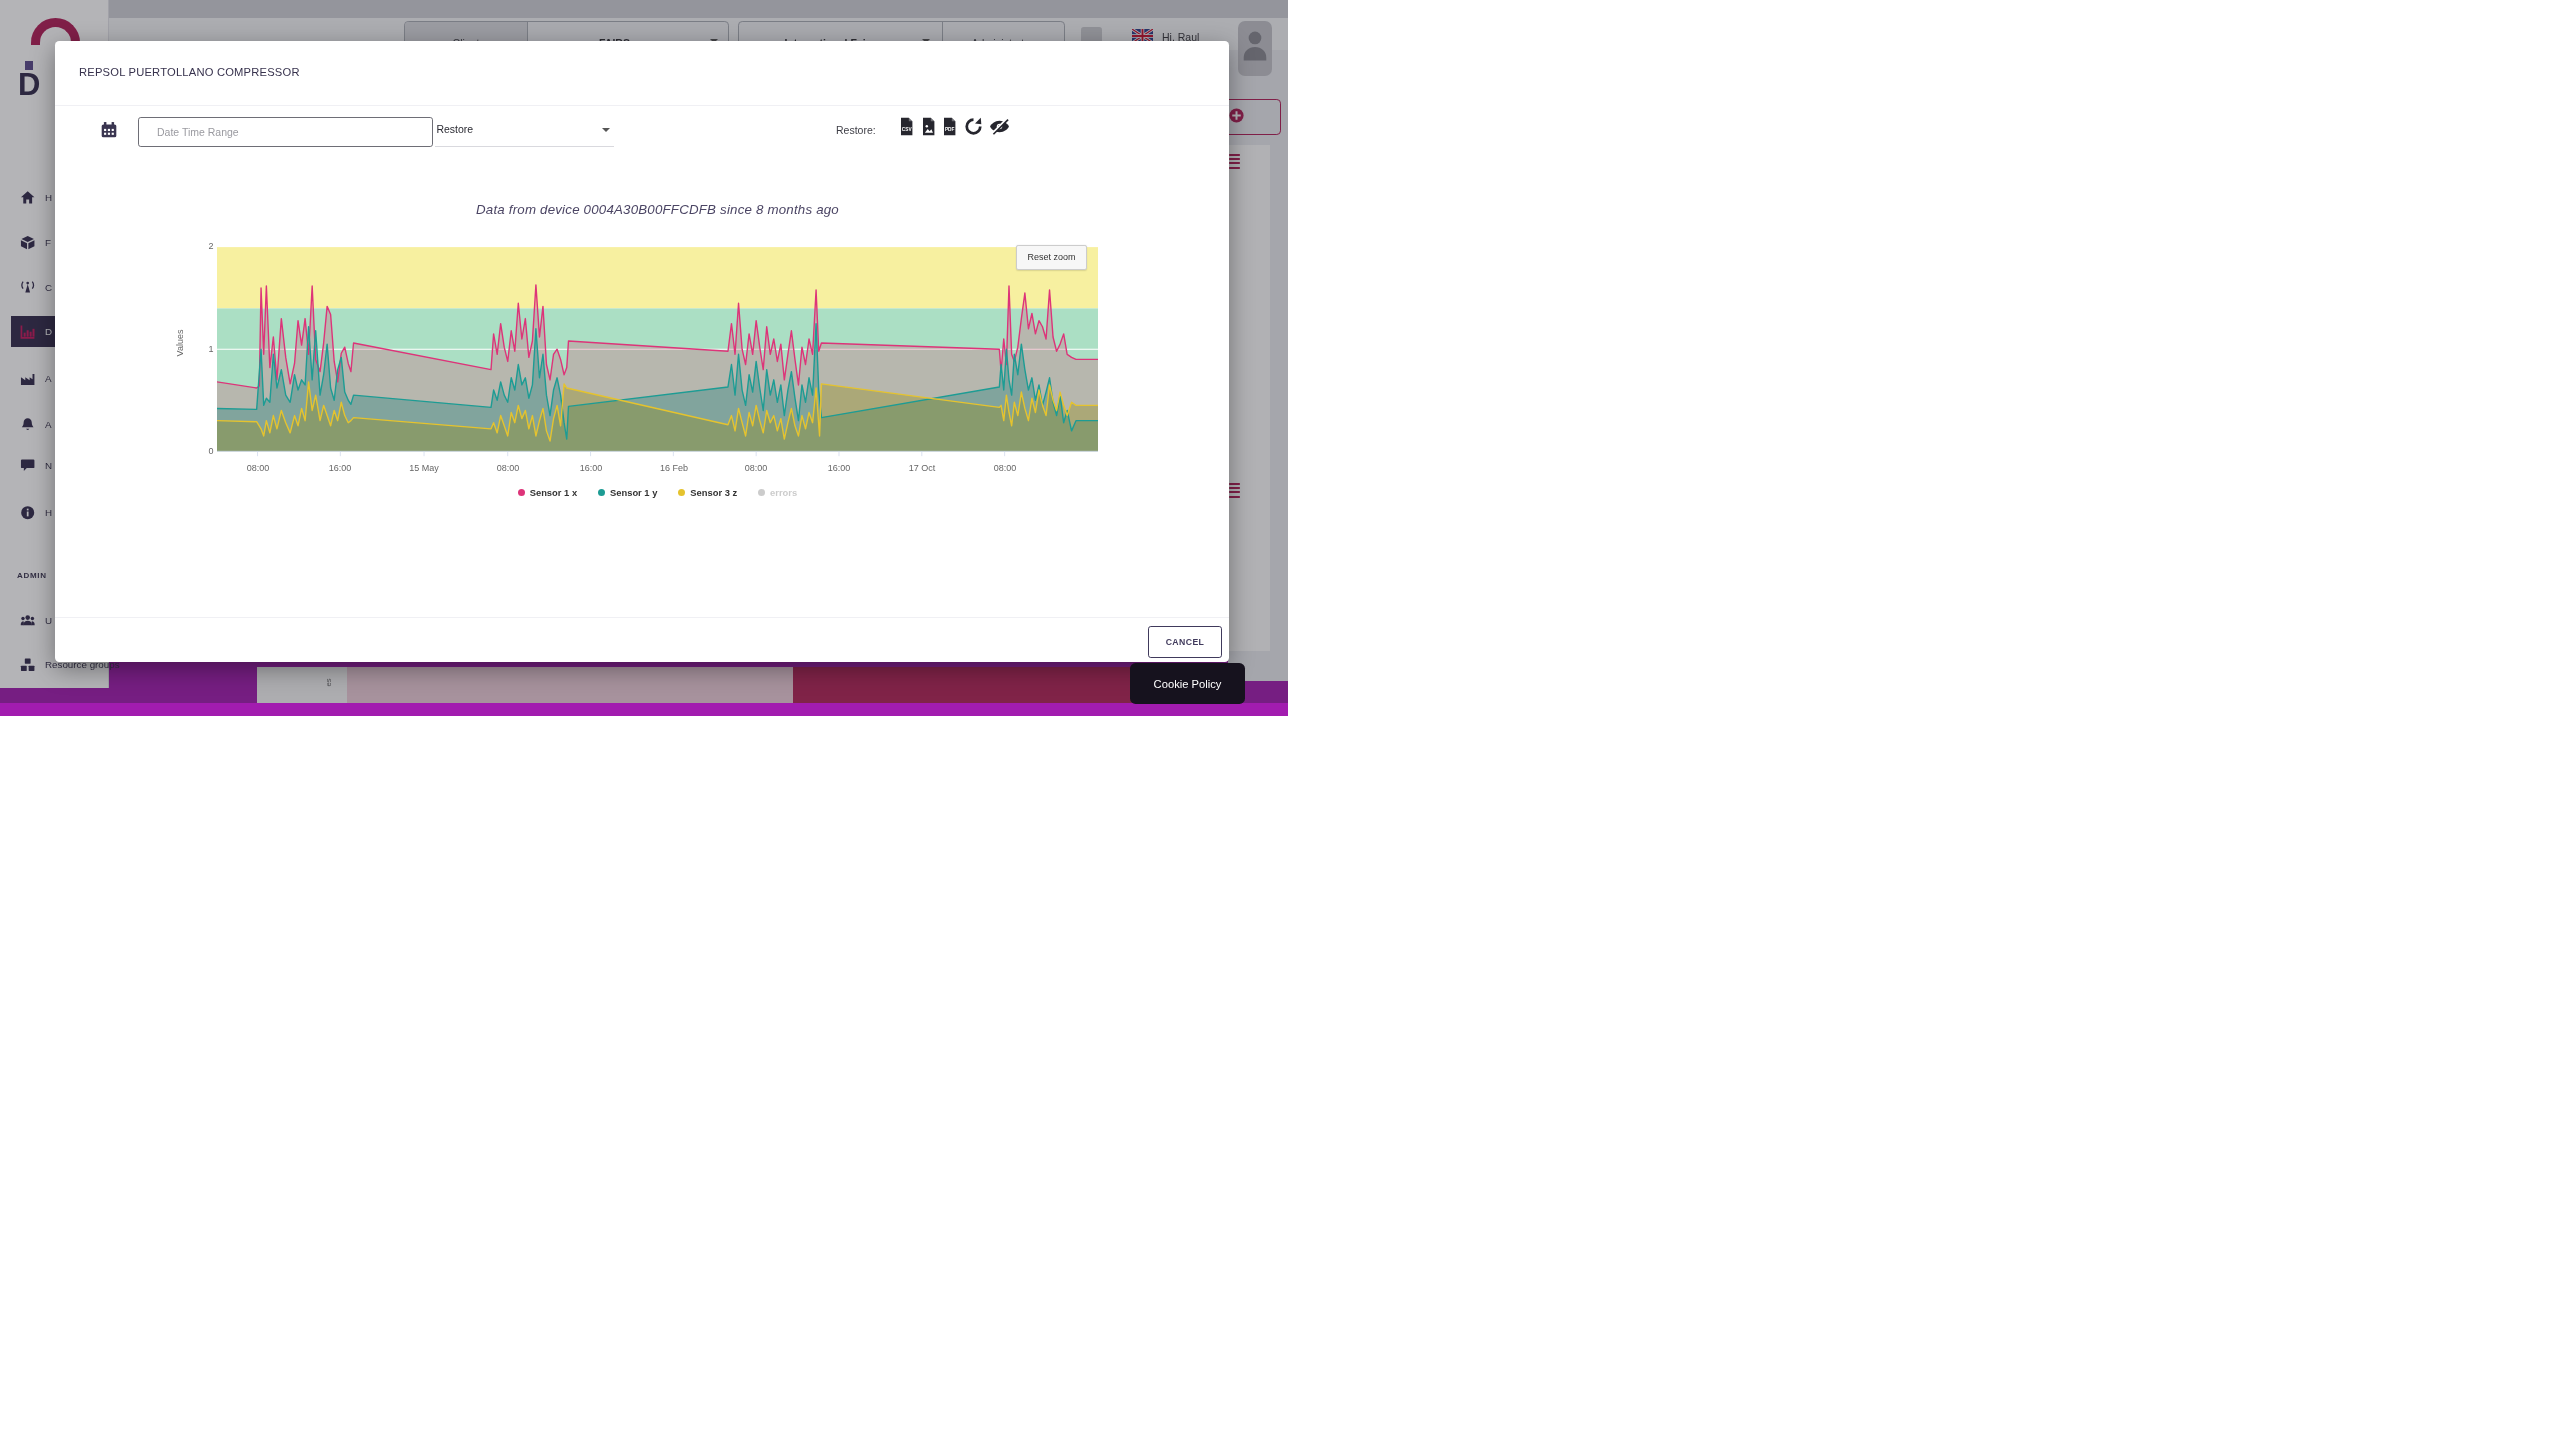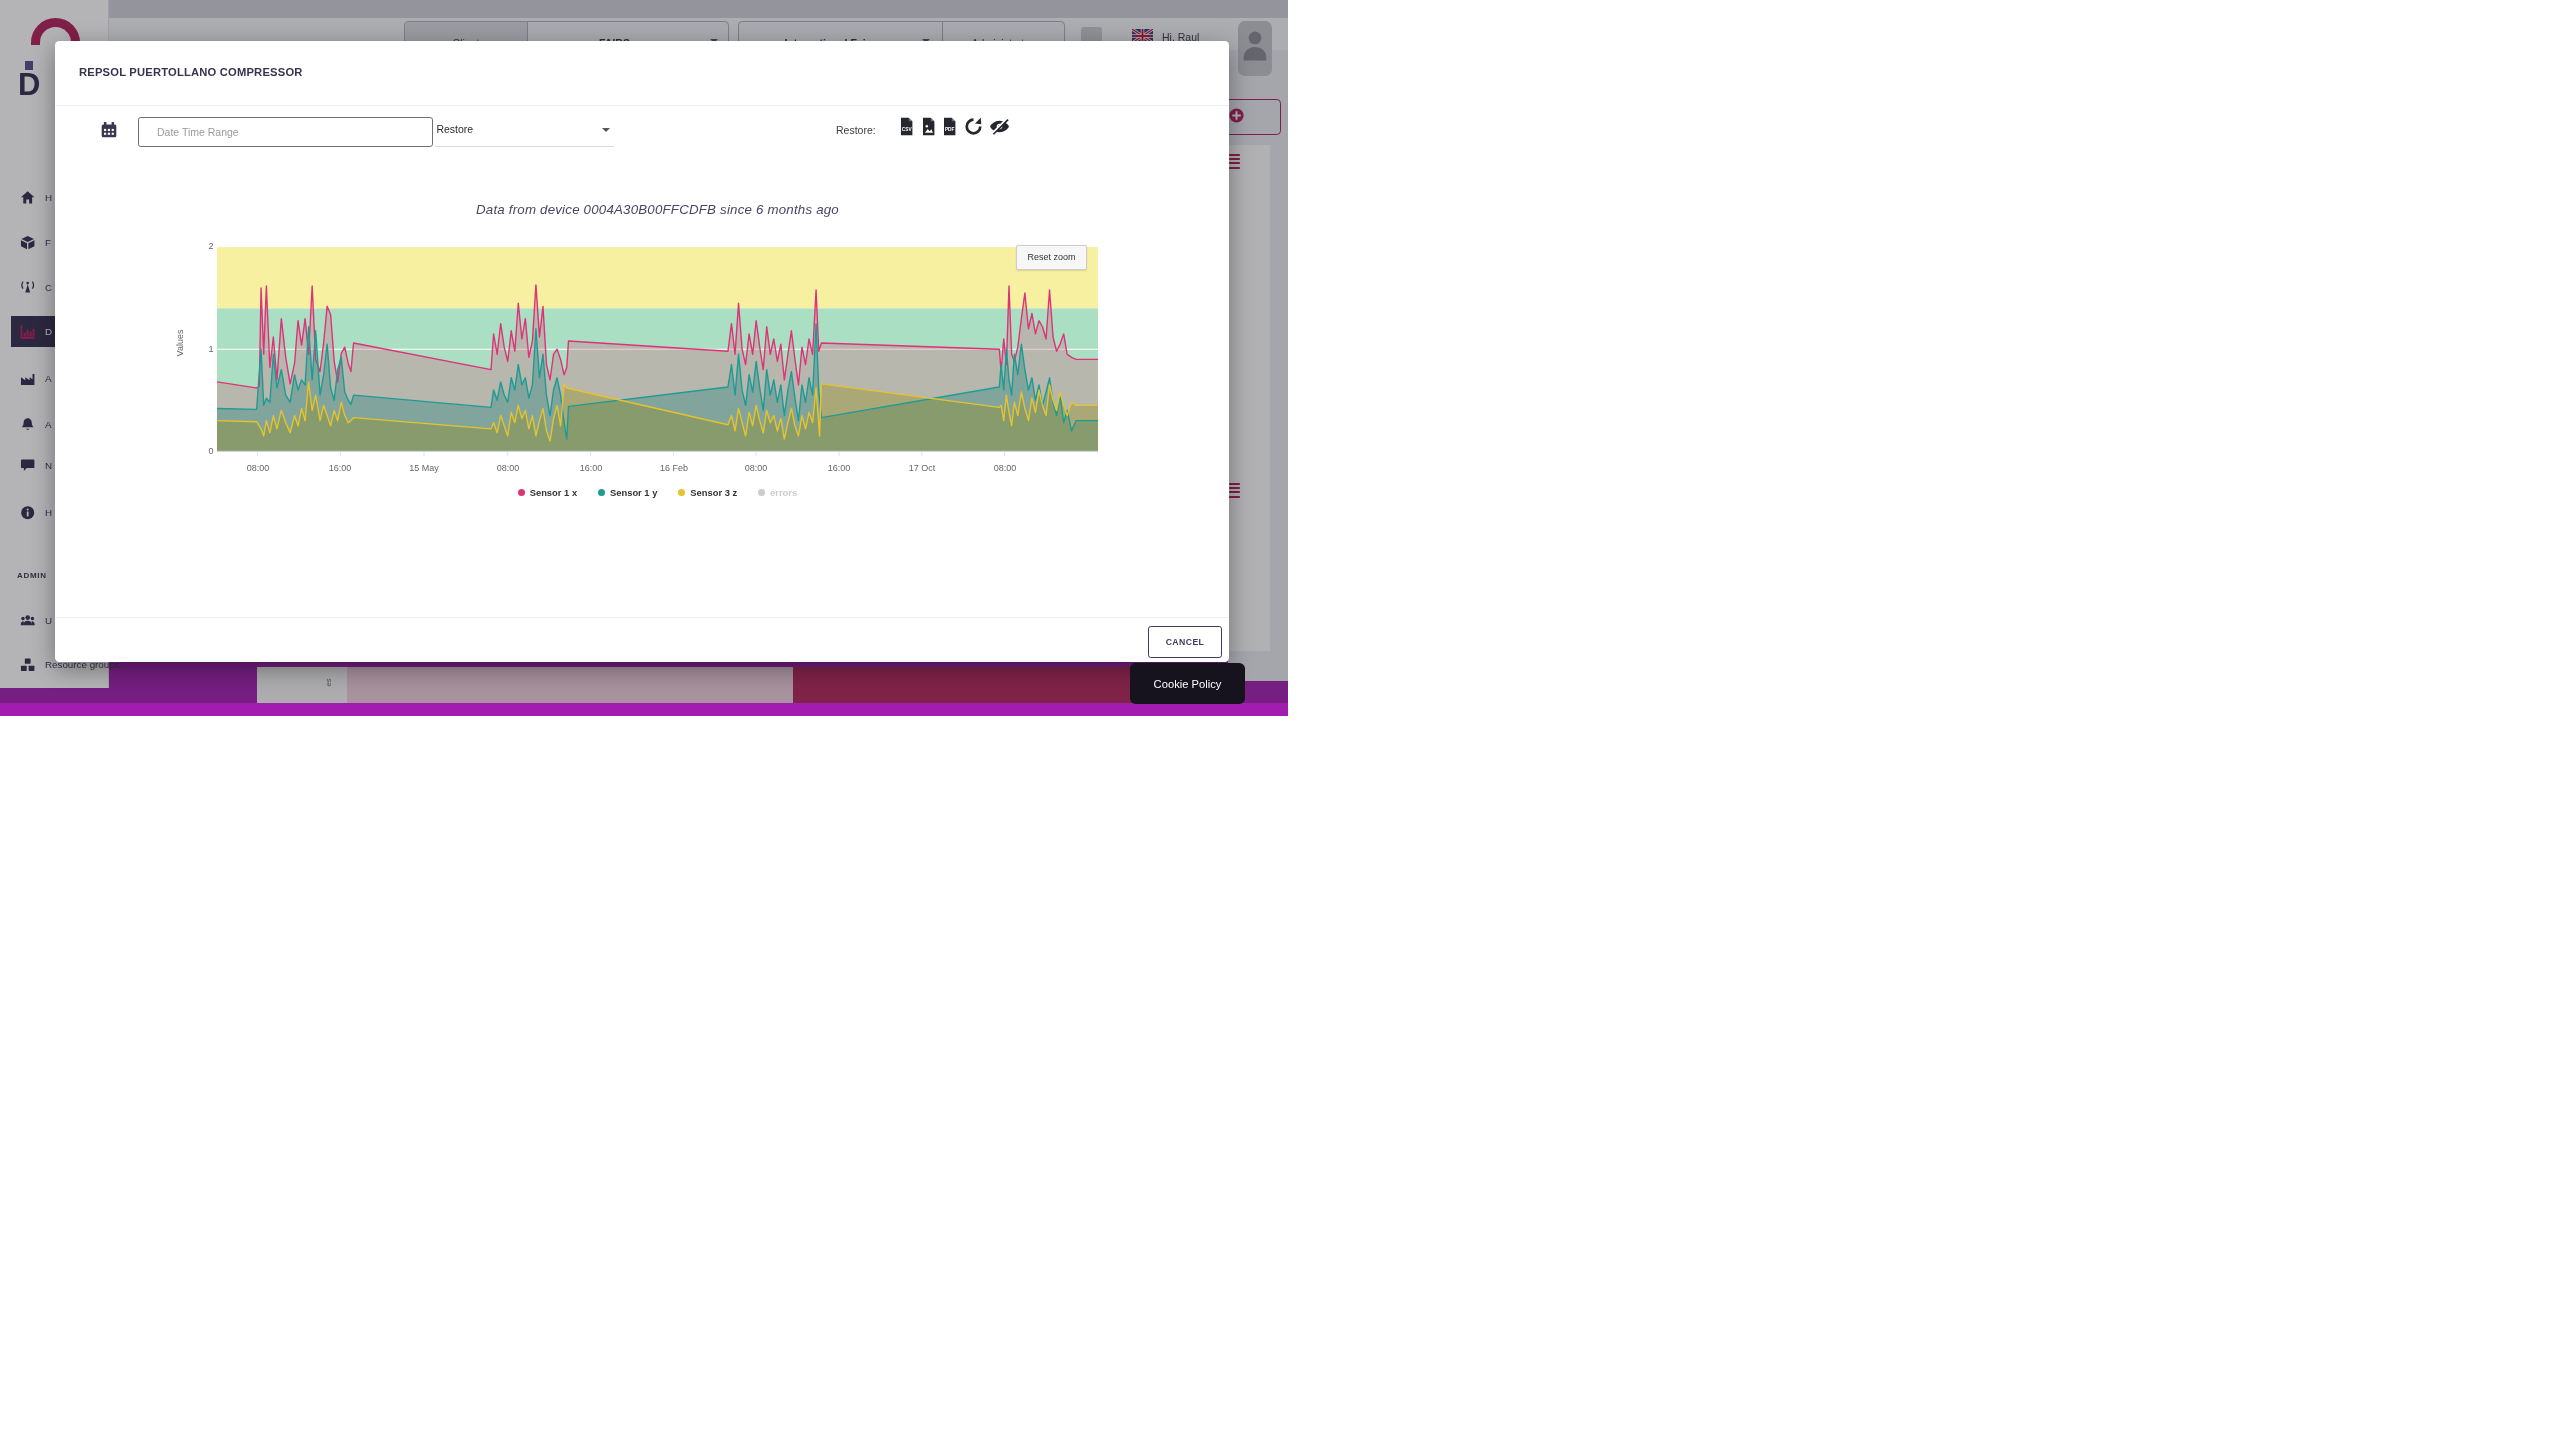--- a/index.html
+++ b/index.html
@@ -16,21 +16,21 @@
   .sb-item{position:absolute;left:0;width:108px;height:31px;display:flex;align-items:center;}
   .sb-item .icn{position:absolute;left:19.6px;width:15.4px;height:15.4px;color:#322b4d;}
   .sb-item .lbl{position:absolute;left:45px;font-size:9.8px;color:#3a3550;white-space:nowrap;}
   .sb-active-bg{position:absolute;left:11.2px;width:49px;height:31px;background:#322b4d;}
   .rail{background:#e9eaee;}
   .hbar{position:absolute;width:10.5px;height:2.1px;border-radius:0.7px;background:#b01e57;}
   
   .dim{left:0;top:0;width:1288px;height:703px;background:rgba(35,35,45,0.34);z-index:5;}
   
   .modal{left:55px;top:41px;width:1174px;height:621px;background:#fff;border-radius:4.2px;box-shadow:0 7px 24px rgba(0,0,0,.38);z-index:10;}
-  .m-title{position:absolute;left:24px;top:25px;font-size:11.2px;font-weight:bold;letter-spacing:0.2px;color:#37324d;}
+  .m-title{position:absolute;left:24px;top:25px;font-size:11.2px;font-weight:normal;letter-spacing:0.2px;color:#37324d;}
   .m-div{position:absolute;left:0;width:100%;border-top:0.7px solid #f0f0f4;}
   .date-input{position:absolute;left:83px;top:76px;width:257px;height:28px;border:1.4px solid #6e6e76;border-radius:2.8px;font-size:10.5px;padding:0 18px;color:#333;font-family:"Liberation Sans",sans-serif;outline:none;}
   .date-input::placeholder{color:#9a9aa0;}
   .restore{position:absolute;left:380px;top:76px;width:179px;height:29px;border-bottom:0.7px solid #d9d9de;cursor:pointer;}
   .restore .txt{position:absolute;left:1.4px;top:5.6px;font-size:10.5px;color:#2b2b33;text-align:right;}
   .restore .caret{position:absolute;right:4.2px;top:11.2px;}
   .act-label{position:absolute;left:781px;top:83px;font-size:10.5px;color:#3e3e46;}
   .act-icons{position:absolute;left:844px;top:76px;display:flex;align-items:center;gap:6.3px;color:#26262e;}
   .act-icons svg{display:block;cursor:pointer;}
   .c-title{position:absolute;left:162px;top:161px;width:881px;text-align:center;font-size:13.3px;font-style:italic;color:#4b4564;letter-spacing:0.2px;}
@@ -256,21 +256,21 @@
       </svg>
       <svg width="21" height="17" viewBox="0 0 20 16">
         <path d="M10 2.5c4.5 0 8 3.2 9 5.5-1 2.3-4.5 5.5-9 5.5S2 10.3 1 8c1-2.3 4.5-5.5 9-5.5Z" fill="currentColor"></path>
         <circle cx="10" cy="8" r="2.6" fill="#fff"></circle>
           <circle cx="10" cy="8" r="1.4" fill="currentColor"></circle>
         <line x1="3" y1="15" x2="17" y2="1" stroke="#fff" stroke-width="2.6"></line>
         <line x1="4.2" y1="15.4" x2="18.2" y2="1.4" stroke="currentColor" stroke-width="1.6"></line>
       </svg>
     </div>
 
-    <div class="c-title">Data from device 0004A30B00FFCDFB since 6 months ago</div>
+    <div class="c-title">Data from device 0004A30B00FFCDFB since 8 months ago</div>
 
     <div class="abs" style="left:162px;top:206px;width:881px;height:210px;">
       <svg id="chart-svg" width="881" height="210" viewBox="0 0 1260 300">
           <rect x="0" y="0" width="1260" height="87.60000000000002" fill="#f7f0a0"></rect>
           <rect x="0" y="87.60000000000002" width="1260" height="204.39999999999998" fill="#abdfc4"></rect>
           <line x1="0" x2="1260" y1="146" y2="146" stroke="#ffffff" stroke-width="1.5"></line>
           <path d="M0.0,192.7L56.7,201.5L60.5,198.6L63.0,58.4L66.8,153.3L70.6,55.5L75.6,172.3L80.6,128.5L85.7,189.8L92.0,102.2L98.3,157.7L104.6,195.6L110.9,166.4L115.9,105.1L121.0,140.2L126.0,102.2L131.0,153.3L136.1,55.5L141.1,160.6L147.4,178.1L152.5,137.2L157.5,84.7L162.5,96.4L167.6,163.5L172.6,192.7L177.7,151.8L182.7,143.1L187.7,166.4L191.5,178.1L195.3,137.2L391.9,175.2L395.6,124.1L400.7,153.3L405.7,109.5L410.8,143.1L415.8,163.5L420.8,119.7L425.9,148.9L430.9,80.3L436.0,131.4L441.0,102.2L446.0,157.7L451.1,134.3L456.1,54.0L461.2,128.5L466.2,84.7L471.2,167.9L476.3,189.8L481.3,153.3L486.4,146.0L491.4,160.6L496.4,182.5L500.2,172.3L502.7,134.3L730.8,148.9L735.8,109.5L740.9,153.3L745.9,80.3L751.0,146.0L756.0,167.9L761.0,124.1L766.1,153.3L771.1,105.1L776.2,143.1L781.2,175.2L786.2,113.9L791.3,153.3L796.3,131.4L801.4,163.5L806.4,138.7L811.4,189.8L816.5,153.3L821.5,119.7L826.6,160.6L831.6,197.1L836.6,143.1L841.7,167.9L846.7,131.4L851.8,153.3L856.8,61.3L860.6,148.9L864.4,137.2L1118.9,146.0L1121.4,178.1L1125.2,131.4L1129.0,167.9L1132.7,55.5L1136.5,153.3L1140.3,163.5L1145.3,143.1L1150.4,102.2L1155.4,65.7L1160.5,116.8L1165.5,94.9L1170.5,124.1L1175.6,105.1L1180.6,113.9L1185.7,131.4L1190.7,61.3L1195.7,128.5L1200.8,148.9L1205.8,138.7L1210.9,124.1L1215.9,153.3L1222.2,157.7L1228.5,160.6L1260.0,160.6L1260,292L0,292Z" fill="rgba(214,80,120,0.28)" stroke="none"></path>
           <path d="M0.0,230.7L56.7,232.1L63.0,146.0L66.8,226.3L70.6,216.1L75.6,221.9L80.6,153.3L85.7,201.5L92.0,175.2L98.3,211.7L104.6,221.9L110.9,182.5L115.9,204.4L121.0,189.8L126.0,197.1L131.0,113.9L136.1,189.8L141.1,119.7L147.4,211.7L152.5,182.5L157.5,138.7L162.5,201.5L167.6,219.0L172.6,175.2L177.7,157.7L182.7,207.3L187.7,219.0L191.5,224.8L195.3,211.7L391.9,229.2L395.6,204.4L400.7,219.0L405.7,192.7L410.8,211.7L415.8,221.9L420.8,186.9L425.9,204.4L430.9,167.9L436.0,197.1L441.0,186.9L446.0,216.1L451.1,197.1L456.1,116.8L461.2,186.9L466.2,153.3L471.2,211.7L476.3,240.9L481.3,204.4L486.4,186.9L491.4,211.7L496.4,251.1L500.2,274.5L502.7,227.8L730.8,200.0L735.8,167.9L740.9,211.7L745.9,153.3L751.0,204.4L756.0,226.3L761.0,182.5L766.1,207.3L771.1,163.5L776.2,201.5L781.2,233.6L786.2,175.2L791.3,211.7L796.3,189.8L801.4,221.9L806.4,197.1L811.4,240.9L816.5,204.4L821.5,178.1L826.6,216.1L831.6,248.2L836.6,197.1L841.7,221.9L846.7,186.9L851.8,211.7L856.8,109.5L860.6,204.4L864.4,243.8L1118.9,200.0L1121.4,167.9L1125.2,204.4L1129.0,146.0L1132.7,189.8L1136.5,211.7L1140.3,153.3L1145.3,182.5L1150.4,138.7L1155.4,175.2L1160.5,204.4L1165.5,186.9L1170.5,219.0L1175.6,197.1L1180.6,226.3L1185.7,207.3L1190.7,186.9L1195.7,221.9L1200.8,240.9L1205.8,211.7L1210.9,251.1L1215.9,233.6L1222.2,262.8L1228.5,248.2L1260.0,248.2L1260,292L0,292Z" fill="rgba(30,130,125,0.35)" stroke="none"></path>
           <path d="M0.0,248.2L56.7,249.7L63.0,259.9L66.8,270.1L70.6,248.2L75.6,265.7L80.6,240.9L85.7,259.9L92.0,233.6L98.3,251.1L104.6,265.7L110.9,240.9L115.9,255.5L121.0,230.7L126.0,248.2L131.0,192.7L136.1,233.6L141.1,211.7L147.4,248.2L152.5,226.3L157.5,240.9L162.5,255.5L167.6,233.6L172.6,248.2L177.7,221.9L182.7,240.9L187.7,251.1L191.5,248.2L195.3,243.8L391.9,259.9L395.6,251.1L400.7,265.7L405.7,240.9L410.8,255.5L415.8,270.1L420.8,236.5L425.9,251.1L430.9,226.3L436.0,245.3L441.0,233.6L446.0,259.9L451.1,240.9L456.1,270.1L461.2,248.2L466.2,230.7L471.2,262.8L476.3,277.4L481.3,245.3L486.4,226.3L491.4,255.5L496.4,195.6L500.2,201.5L730.8,254.0L735.8,240.9L740.9,262.8L745.9,230.7L751.0,251.1L756.0,270.1L761.0,236.5L766.1,255.5L771.1,226.3L776.2,248.2L781.2,265.7L786.2,233.6L791.3,251.1L796.3,240.9L801.4,262.8L806.4,245.3L811.4,274.5L816.5,251.1L821.5,230.7L826.6,255.5L831.6,270.1L836.6,240.9L841.7,259.9L846.7,236.5L851.8,251.1L856.8,201.5L861.8,270.1L864.4,195.6L1118.9,229.2L1121.4,226.3L1125.2,248.2L1129.0,211.7L1132.7,236.5L1136.5,255.5L1140.3,221.9L1145.3,240.9L1150.4,207.3L1155.4,230.7L1160.5,248.2L1165.5,216.1L1170.5,236.5L1175.6,204.4L1180.6,226.3L1185.7,240.9L1190.7,197.1L1195.7,219.0L1200.8,233.6L1205.8,207.3L1210.9,226.3L1215.9,240.9L1222.2,221.9L1228.5,226.3L1260.0,226.3L1260,292L0,292Z" fill="rgba(150,140,20,0.35)" stroke="none"></path>
           <polyline points="0.0,192.7 56.7,201.5 60.5,198.6 63.0,58.4 66.8,153.3 70.6,55.5 75.6,172.3 80.6,128.5 85.7,189.8 92.0,102.2 98.3,157.7 104.6,195.6 110.9,166.4 115.9,105.1 121.0,140.2 126.0,102.2 131.0,153.3 136.1,55.5 141.1,160.6 147.4,178.1 152.5,137.2 157.5,84.7 162.5,96.4 167.6,163.5 172.6,192.7 177.7,151.8 182.7,143.1 187.7,166.4 191.5,178.1 195.3,137.2 391.9,175.2 395.6,124.1 400.7,153.3 405.7,109.5 410.8,143.1 415.8,163.5 420.8,119.7 425.9,148.9 430.9,80.3 436.0,131.4 441.0,102.2 446.0,157.7 451.1,134.3 456.1,54.0 461.2,128.5 466.2,84.7 471.2,167.9 476.3,189.8 481.3,153.3 486.4,146.0 491.4,160.6 496.4,182.5 500.2,172.3 502.7,134.3 730.8,148.9 735.8,109.5 740.9,153.3 745.9,80.3 751.0,146.0 756.0,167.9 761.0,124.1 766.1,153.3 771.1,105.1 776.2,143.1 781.2,175.2 786.2,113.9 791.3,153.3 796.3,131.4 801.4,163.5 806.4,138.7 811.4,189.8 816.5,153.3 821.5,119.7 826.6,160.6 831.6,197.1 836.6,143.1 841.7,167.9 846.7,131.4 851.8,153.3 856.8,61.3 860.6,148.9 864.4,137.2 1118.9,146.0 1121.4,178.1 1125.2,131.4 1129.0,167.9 1132.7,55.5 1136.5,153.3 1140.3,163.5 1145.3,143.1 1150.4,102.2 1155.4,65.7 1160.5,116.8 1165.5,94.9 1170.5,124.1 1175.6,105.1 1180.6,113.9 1185.7,131.4 1190.7,61.3 1195.7,128.5 1200.8,148.9 1205.8,138.7 1210.9,124.1 1215.9,153.3 1222.2,157.7 1228.5,160.6 1260.0,160.6" fill="none" stroke="#dd3479" stroke-width="2" stroke-linejoin="round"></polyline>

